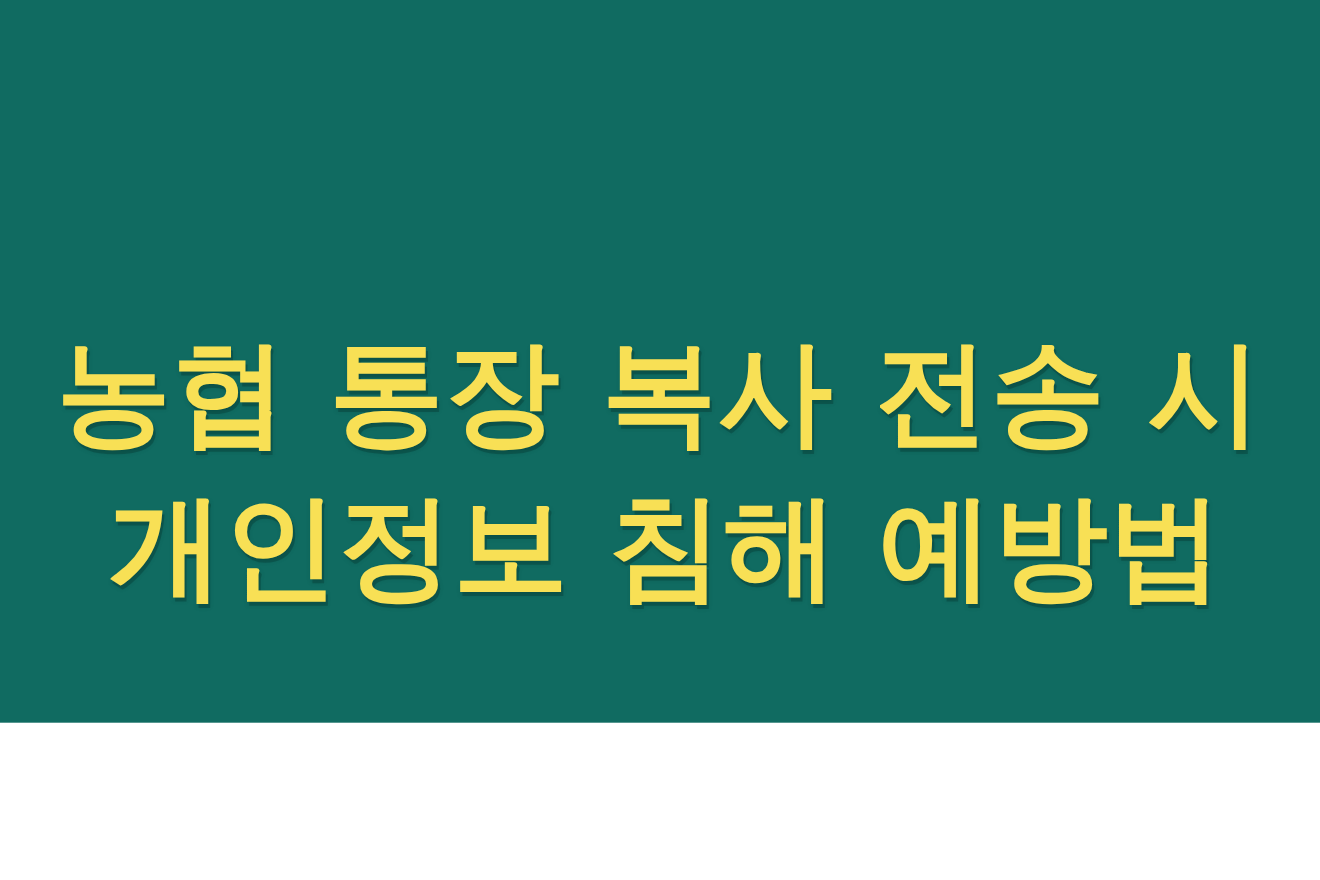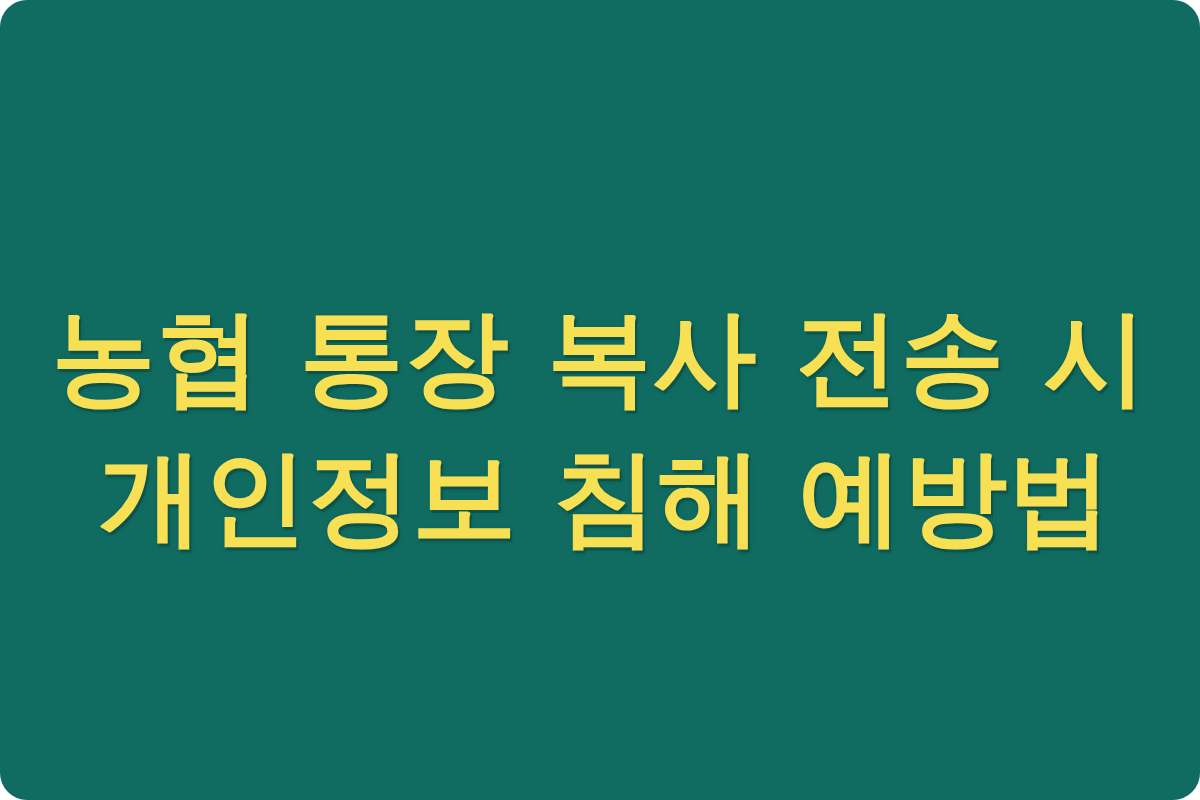--- a/index.html
+++ b/index.html
@@ -11,29 +11,28 @@
     overflow: hidden;
   }
 
   body {
     font-family: "DejaVu Sans", "Liberation Sans", sans-serif;
   }
 
   #banner {
     position: relative;
     width: 1200px;
-    height: 800px;
+    height: 657px;
     box-sizing: border-box;
     display: flex;
     flex-direction: column;
     align-items: center;
     justify-content: center;
     background: #106B61;
     overflow: hidden;
-    border-radius: 27px;
   }
 
   
   #headline-block {
     position: absolute;
     left: 0;
     right: 0;
     top: 287px;
     display: flex;
     flex-direction: column;

